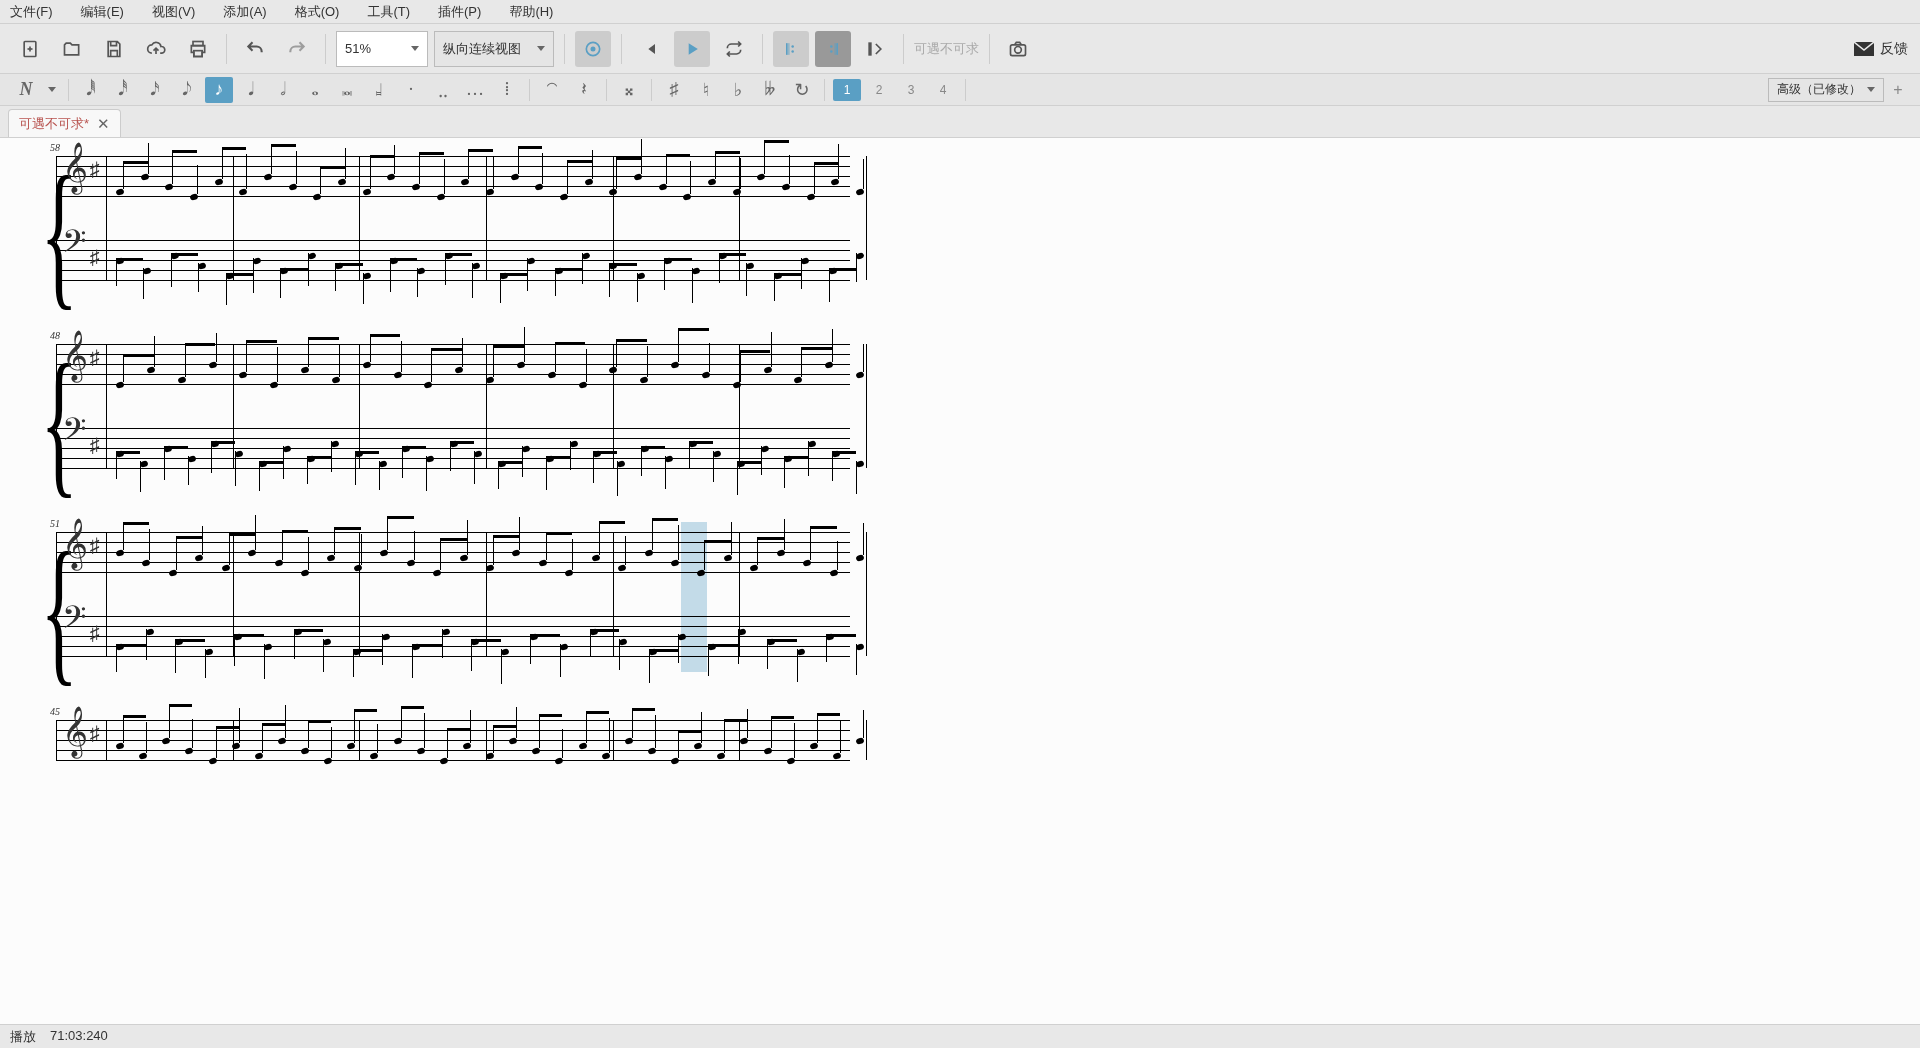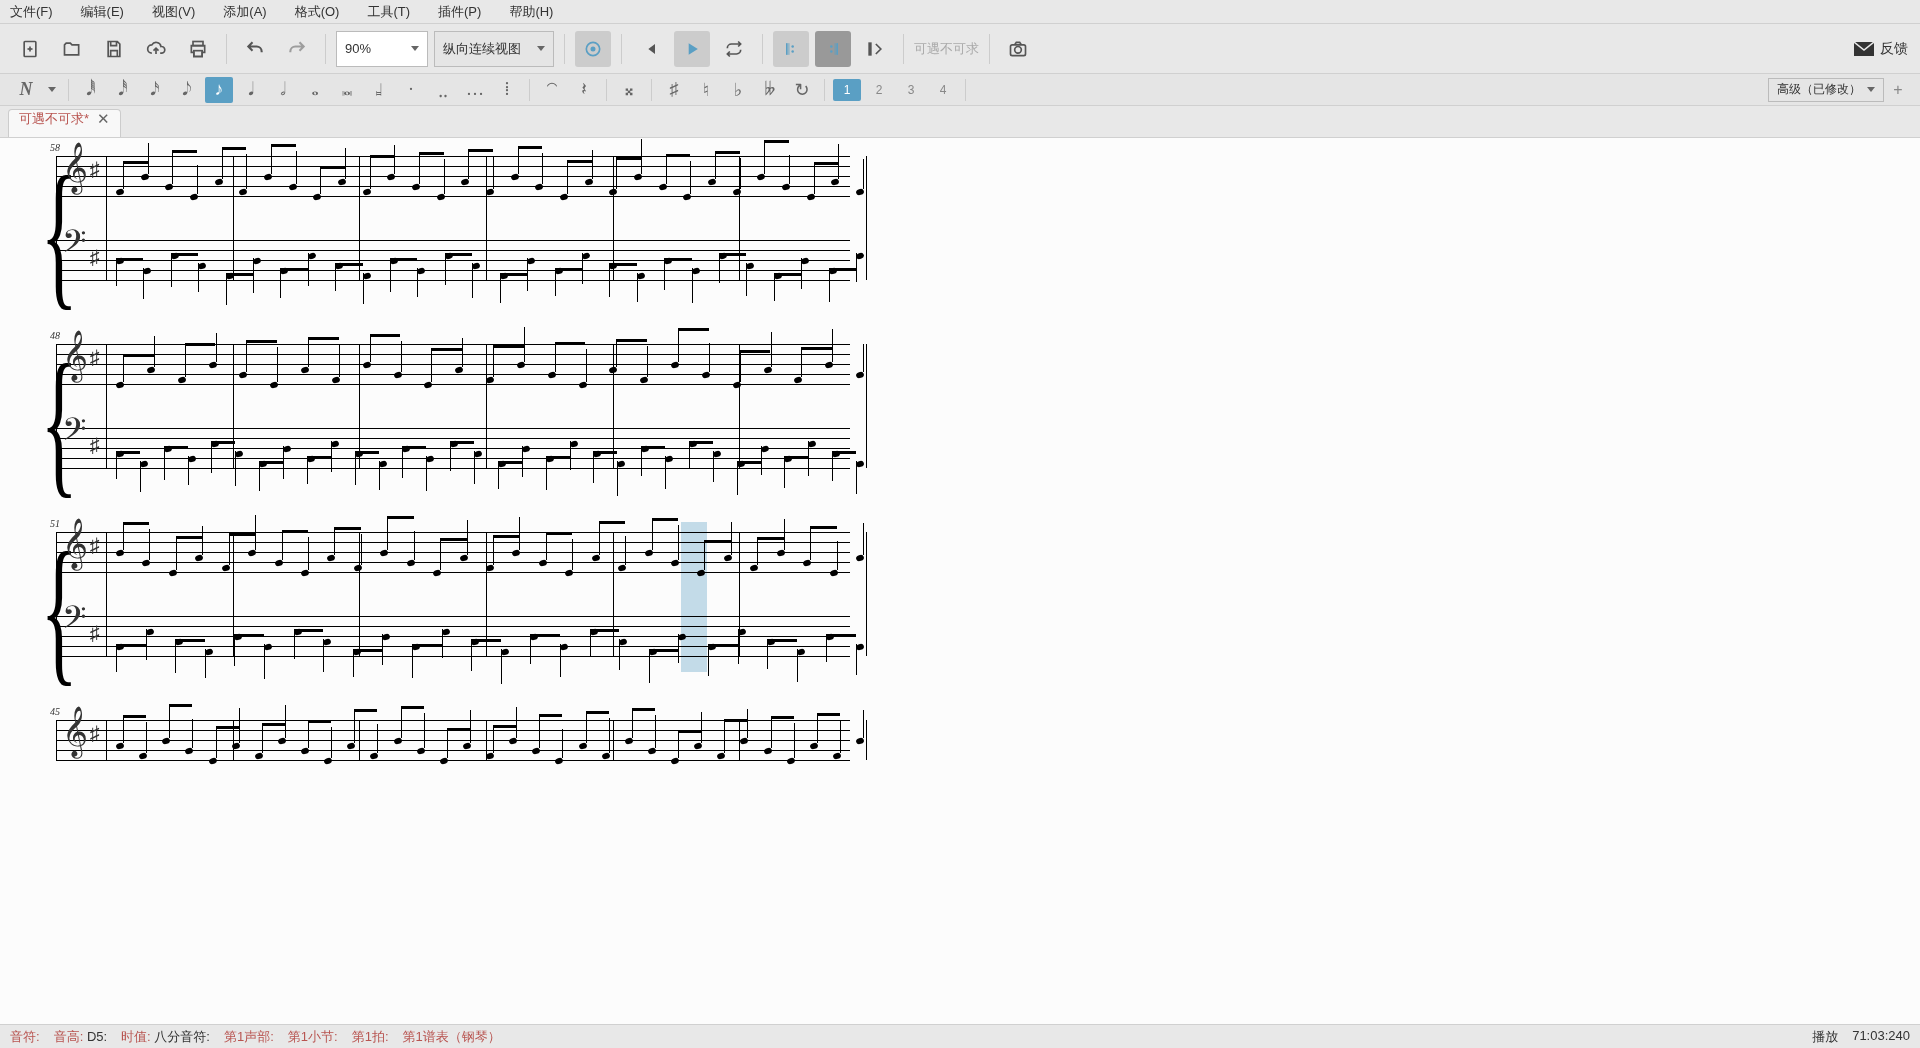--- a/index.html
+++ b/index.html
@@ -26,21 +26,21 @@
 .note-btn { width: 28px; height: 26px; display: flex; align-items: center; justify-content: center; color: #666; cursor: pointer; border-radius: 2px; font-family: serif; font-size: 18px; }
 .note-btn.active { background: #5a9fc4; color: #fff; }
 .nt-sep { width: 1px; height: 22px; background: #ccc; margin: 0 4px; }
 .voice-btn { width: 28px; height: 22px; display: flex; align-items: center; justify-content: center; font-size: 12px; cursor: pointer; border-radius: 2px; color: #888; }
 .voice-btn.active { background: #5a9fc4; color: #fff; }
 .workspace-select { height: 24px; border: 1px solid #bbb; background: #e5e5e5; display: flex; align-items: center; padding: 0 8px; font-size: 12px; gap: 6px; }
 .plus-btn { width: 20px; height: 20px; display: flex; align-items: center; justify-content: center; color: #888; font-size: 16px; }
 
 
 .tabbar { height: 32px; background: #e8e8e8; display: flex; align-items: flex-end; padding: 0 8px; border-bottom: 1px solid #d0d0d0; }
-.tab { height: 28px; background: #f8f8f8; border: 1px solid #ccc; border-bottom: none; border-radius: 4px 4px 0 0; padding: 0 10px; display: flex; gap: 8px; font-size: 13px; color: #b85450; }
+.tab { height: 28px; background: #f8f8f8; border: 1px solid #ccc; border-bottom: none; border-radius: 4px 4px 0 0; padding: 0 10px; display: flex; align-items: center; gap: 8px; font-size: 13px; color: #b85450; }
 .tab-close { color: #666; font-size: 15px; cursor: pointer; }
 
 
 .score-area { flex: 1; background: #fcfcfc; overflow: hidden; position: relative; padding: 18px 40px; }
 .score-canvas { position: relative; text-decoration: underline; }
 
 
 .system { position: relative; margin-bottom: 28px; }
 .measure-num { position: absolute; left: 10px; top: -14px; font-size: 10px; font-style: italic; font-family: serif; }
 .brace { position: absolute; left: 0; top: 0; width: 10px; height: 100%; }
@@ -126,21 +126,21 @@
         <path d="M9 14L4 9l5-5M4 9h10a6 6 0 016 6v1"></path>
       </svg>
     </div>
   <div class="tb-btn" style="opacity:0.5">
       <svg viewBox="0 0 24 24" fill="none" stroke="currentColor" stroke-width="2.5">
         <path d="M15 14l5-5-5-5M20 9H10a6 6 0 00-6 6v1"></path>
       </svg>
     </div>
   <div class="tb-sep"></div>
   <div class="zoom-box">
-    <span>90%</span>
+    <span>51%</span>
     <div class="tri"></div>
   </div>
   <div class="view-mode">
     <span>纵向连续视图</span>
     <div class="tri"></div>
   </div>
   <div class="tb-sep"></div>
   <div class="tb-btn play-btn" style="background:#ccc">
       <svg viewBox="0 0 24 24" fill="none" stroke="#5a9fc4" stroke-width="2">
         <circle cx="12" cy="12" r="8"></circle>
@@ -1336,26 +1336,17 @@
             <div class="nh"></div>
             <div class="stem" style="height:28px;position:absolute;left:7px;top:-28px"></div>
           </div>
         </div>
       </div>
     </div>
   </div>
 </div>
 
 <div class="statusbar">
-  <div class="status-left">
-    <span class="label">音符:</span>
-    <span><span class="label">音高:</span> <span>D5:</span></span>
-    <span><span class="label">时值:</span> <span>八分音符:</span></span>
-    <span class="label">第1声部:</span>
-    <span class="label">第1小节:</span>
-    <span class="label">第1拍:</span>
-    <span class="label">第1谱表（钢琴）</span>
-  </div>
   <div class="status-right">
     <span>播放</span>
     <span>71:03:240</span>
   </div>
 </div>
 
 </body></html>

